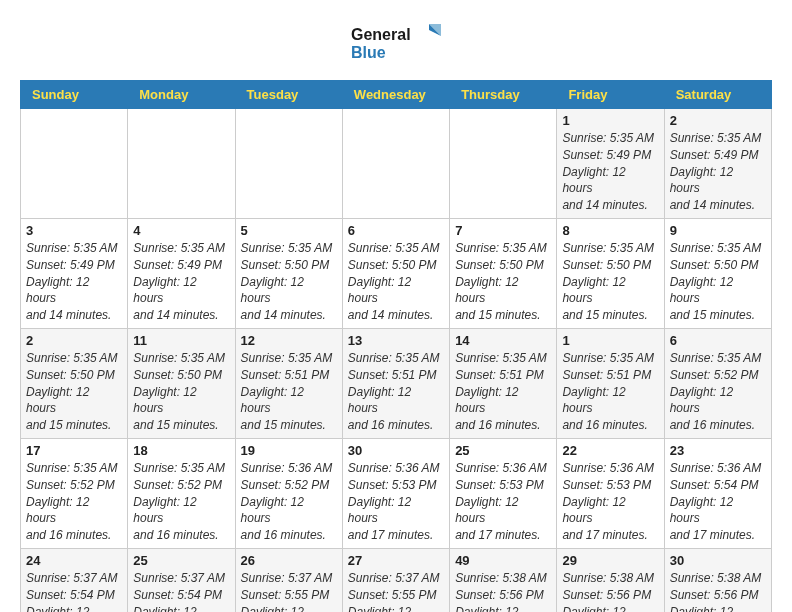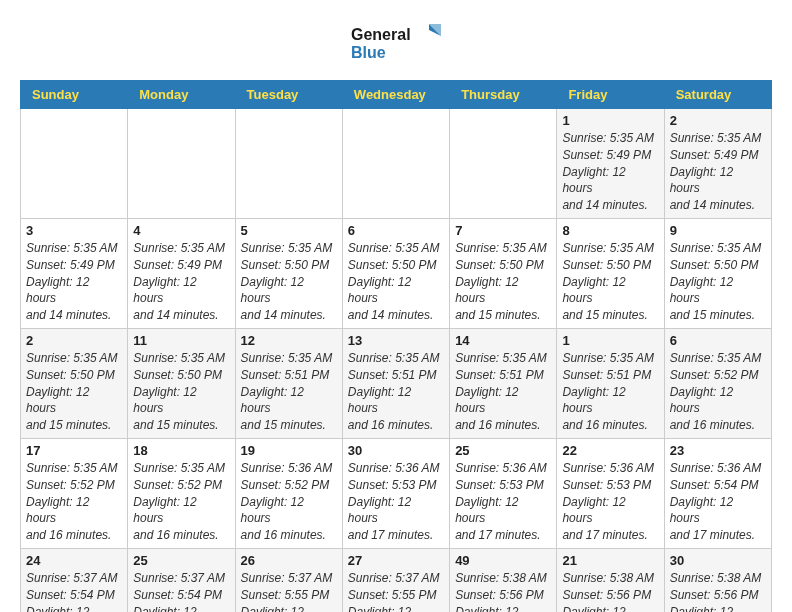--- a/index.html
+++ b/index.html
@@ -308,21 +308,21 @@
 and 17 minutes.</div>
         </td>
         <td>
           <div class="day-num">49</div>
           <div class="day-info" style="white-space: pre-line;">Sunrise: 5:38 AM
 Sunset: 5:56 PM
 Daylight: 12 hours
 and 17 minutes.</div>
         </td>
         <td>
-          <div class="day-num">21</div>
+          <div class="day-num">29</div>
           <div class="day-info" style="white-space: pre-line;">Sunrise: 5:38 AM
 Sunset: 5:56 PM
 Daylight: 12 hours
 and 18 minutes.</div>
         </td>
         <td>
           <div class="day-num">30</div>
           <div class="day-info" style="white-space: pre-line;">Sunrise: 5:38 AM
 Sunset: 5:56 PM
 Daylight: 12 hours

